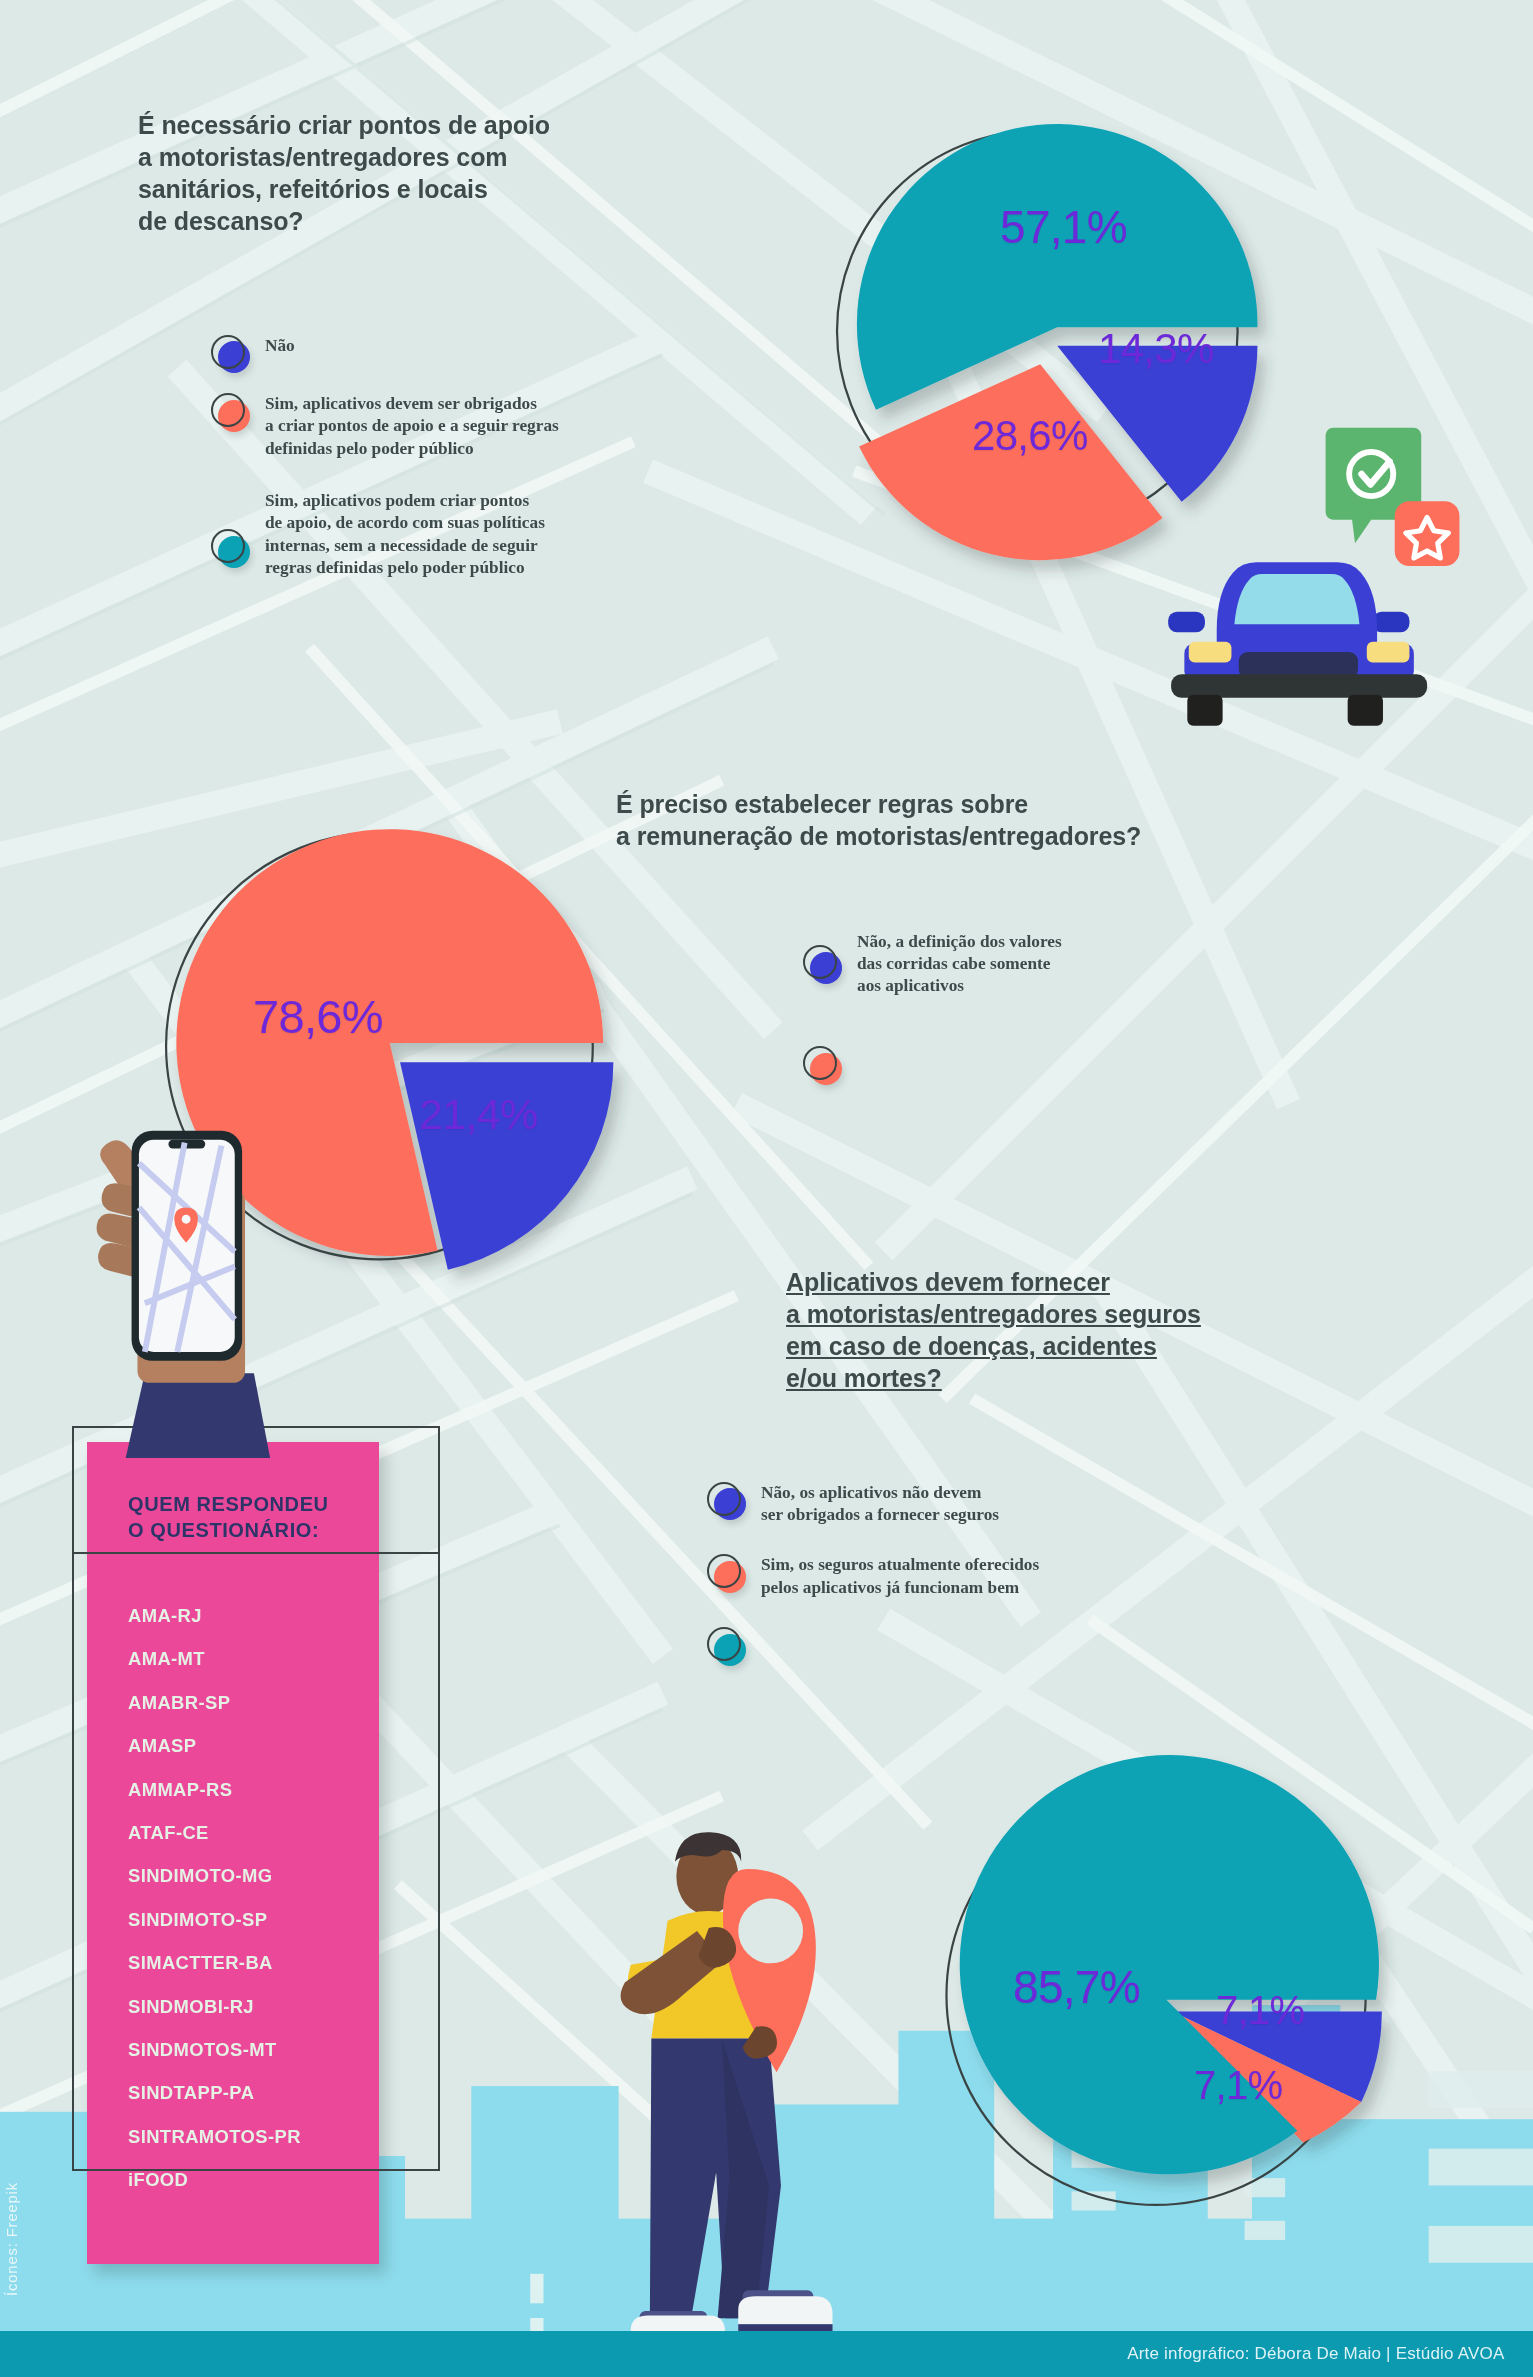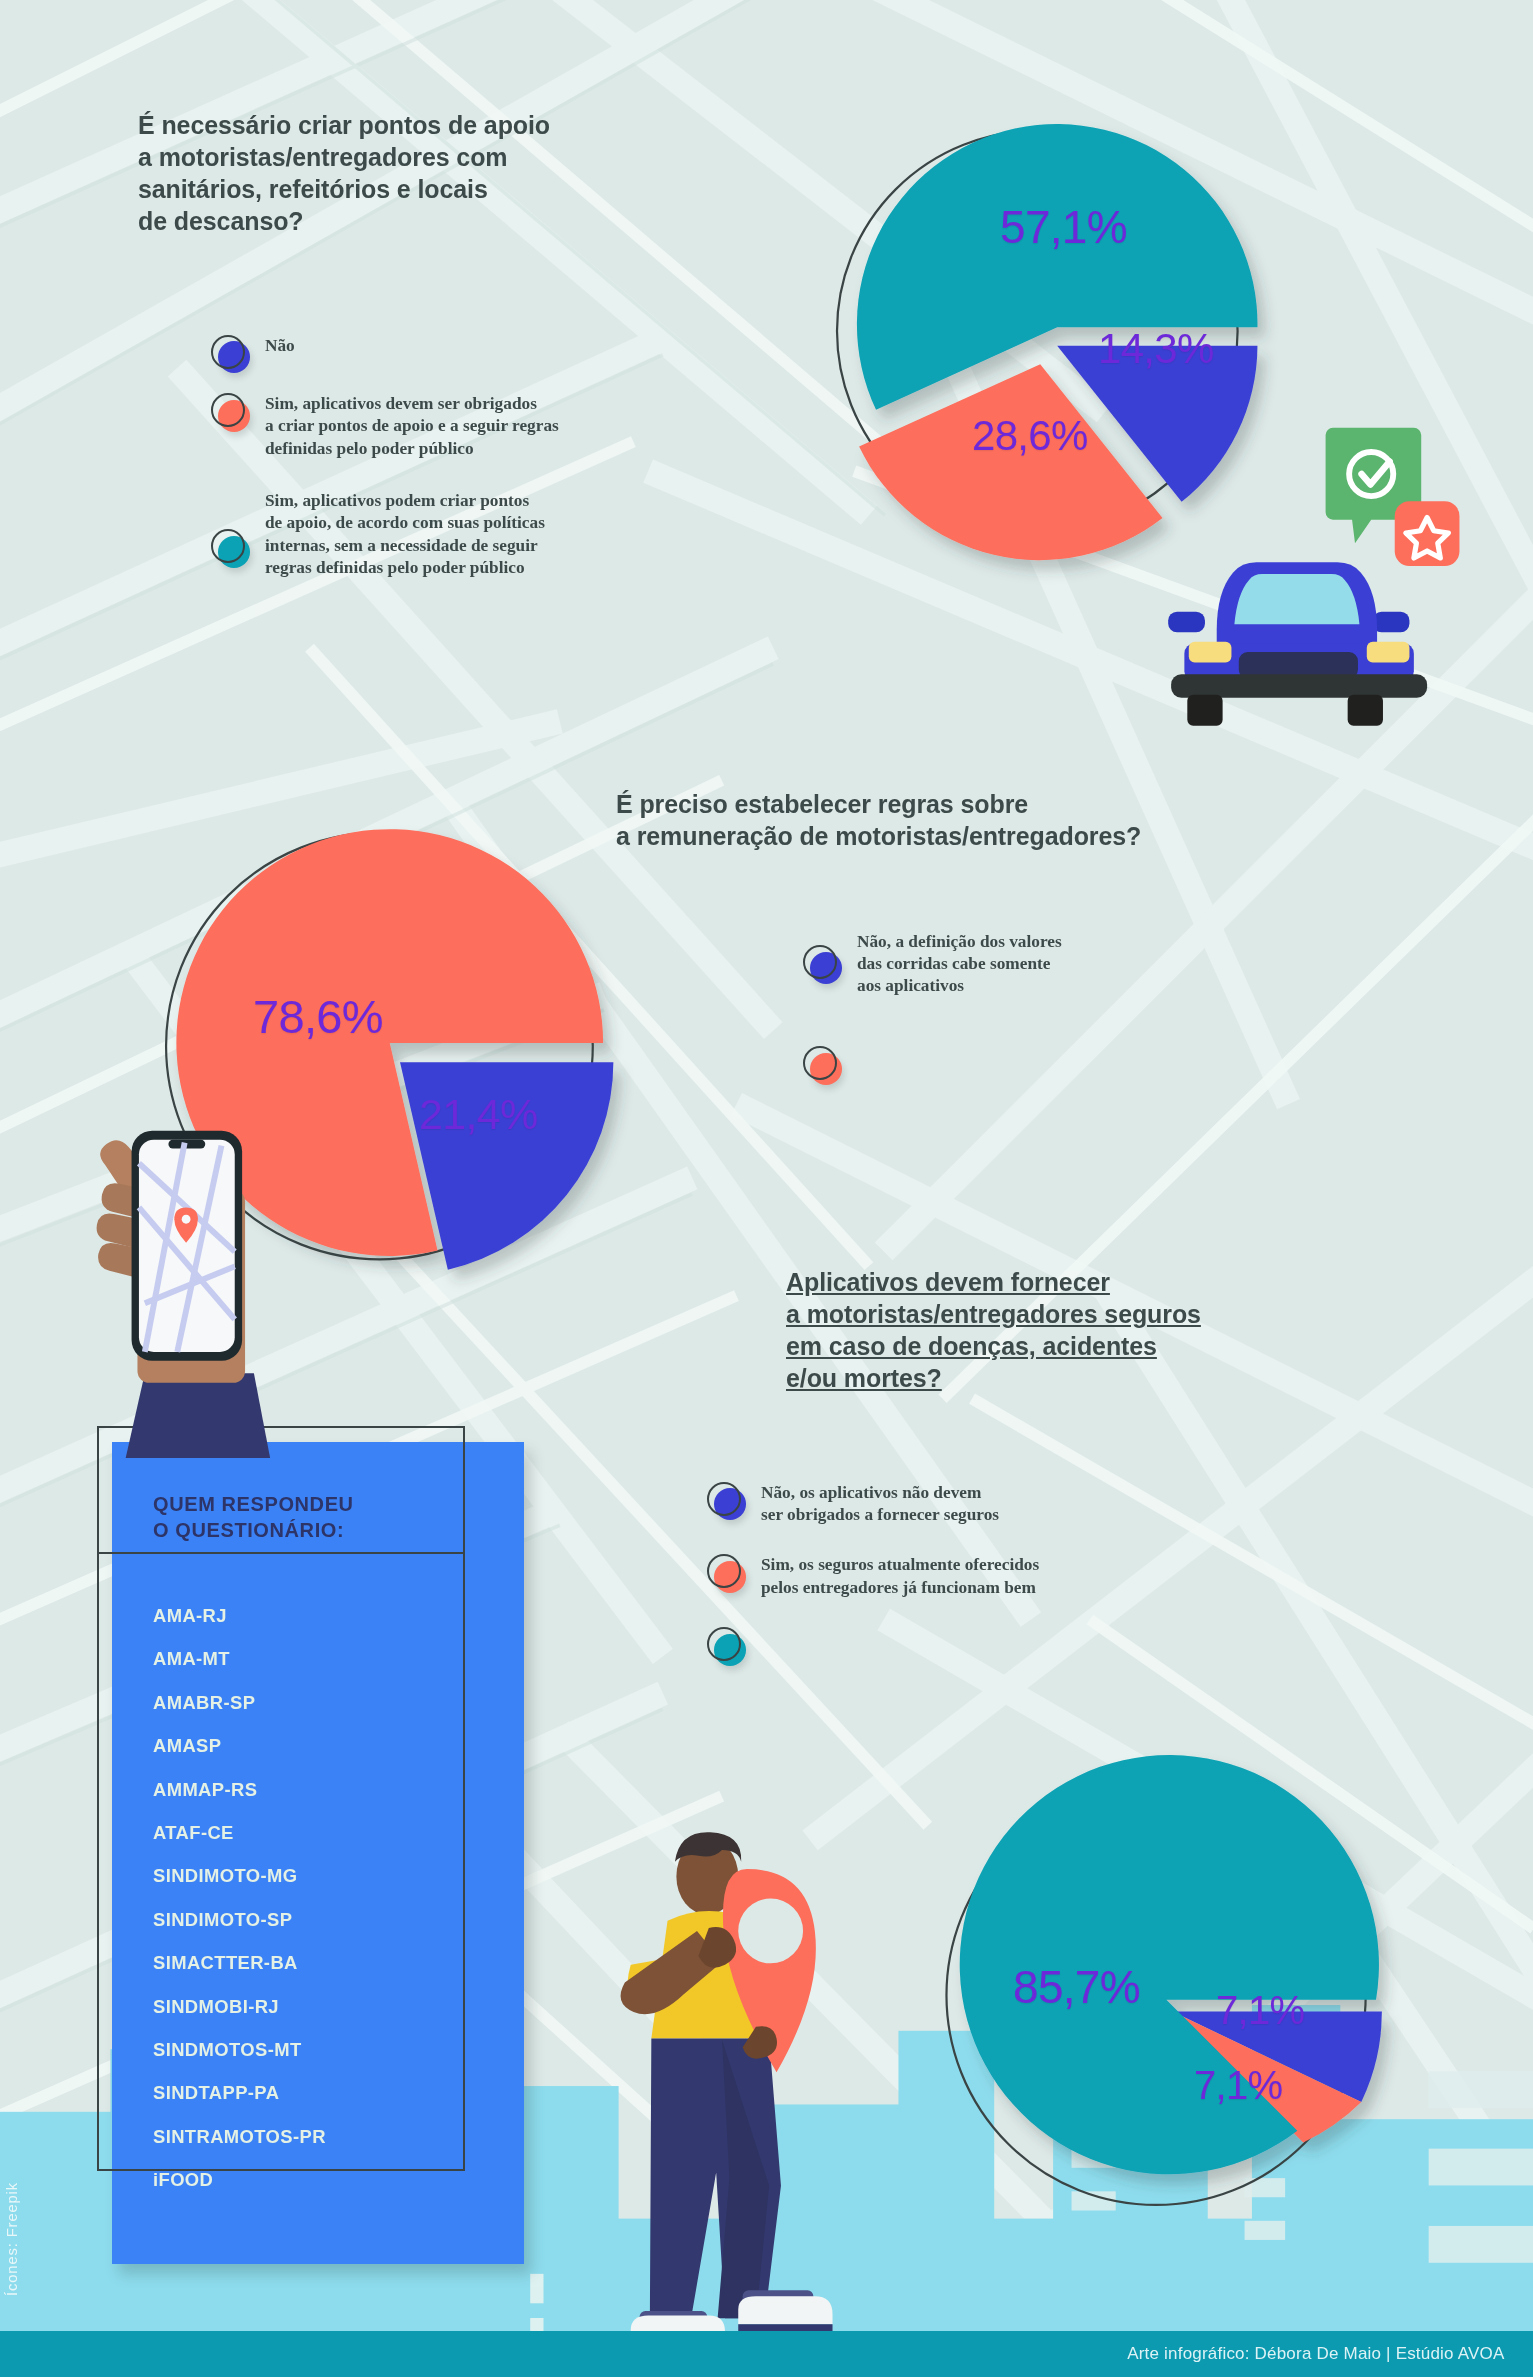--- a/index.html
+++ b/index.html
@@ -56,24 +56,23 @@
   .pie svg{display:block;overflow:visible;}
   .pielabel{
     position:absolute;color:#6d28d9;font-weight:normal;
     z-index:8;white-space:nowrap;
     text-shadow:0 0.7px 1.5px rgba(0,0,0,0.08);
   }
 
   
   .greenbox{
     position:absolute;z-index:7;
-    width:412px;
-    background:#3b82f6;
+    width:292px;
+    background:#ec4899;
     box-shadow:7.4px 10.3px 13.3px rgba(40,60,55,0.22);
-    margin-left:25px;
   }
   .greenbox .gb-outline{
     position:absolute;left:-14.7px;top:-16px;width:368px;height:745px;
     border:2.2px solid #3a4444;box-sizing:border-box;pointer-events:none;
   }
   .greenbox .gb-rule{
     position:absolute;left:-14.7px;top:110px;width:368px;height:0;
     border-top:2.2px solid #3a4444;
   }
   .gb-title{
@@ -375,21 +374,21 @@
       </span>
       <span class="leg-text">Não, os aplicativos não devem
 ser obrigados a fornecer seguros</span>
     </div>
     <div class="leg-row" style="margin-top:26.5px;">
       <span class="leg-dot">
         <span class="fill" style="background:#fd6e5b;"></span>
           <span class="ring"></span>
       </span>
       <span class="leg-text">Sim, os seguros atualmente oferecidos
-pelos entregadores já funcionam bem</span>
+pelos aplicativos já funcionam bem</span>
     </div>
     <div class="leg-row" style="margin-top:26.5px;">
       <span class="leg-dot">
         <span class="fill" style="background:#0aa2b4;"></span>
           <span class="ring"></span>
       </span>
     </div>
   </div>
 
   <div class="pie" style="left:935px;top:1760px;">

